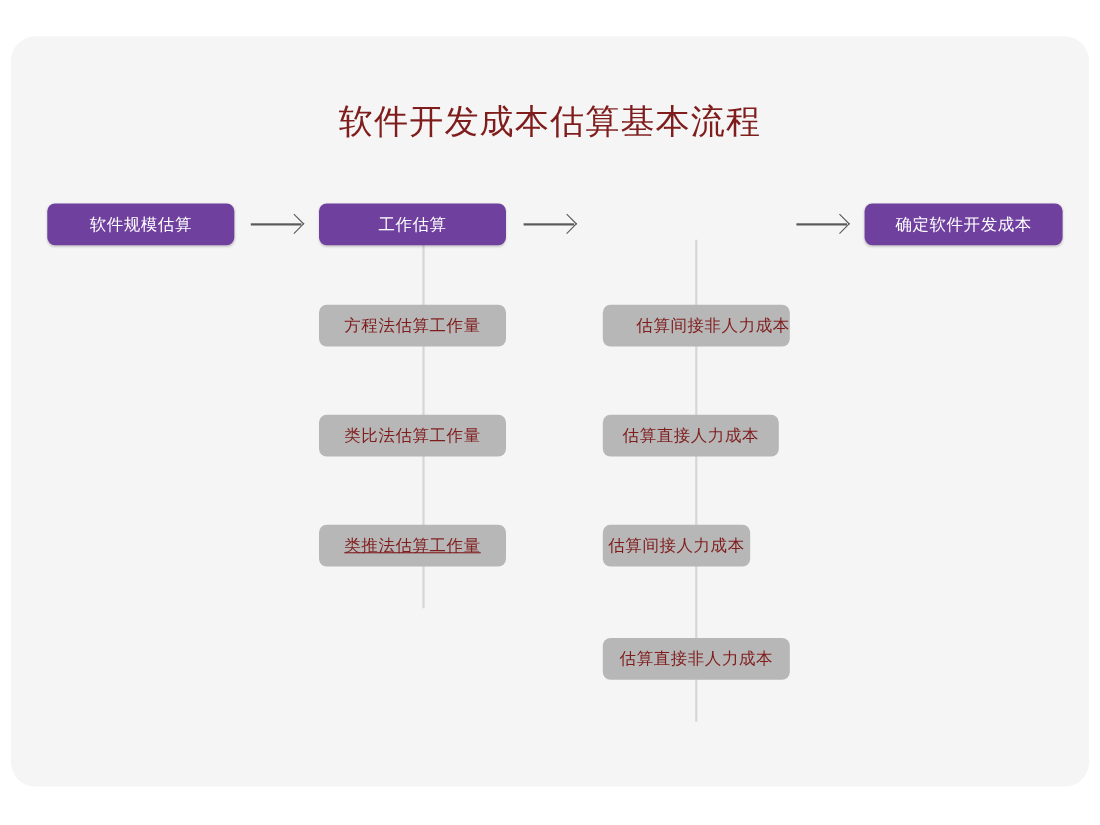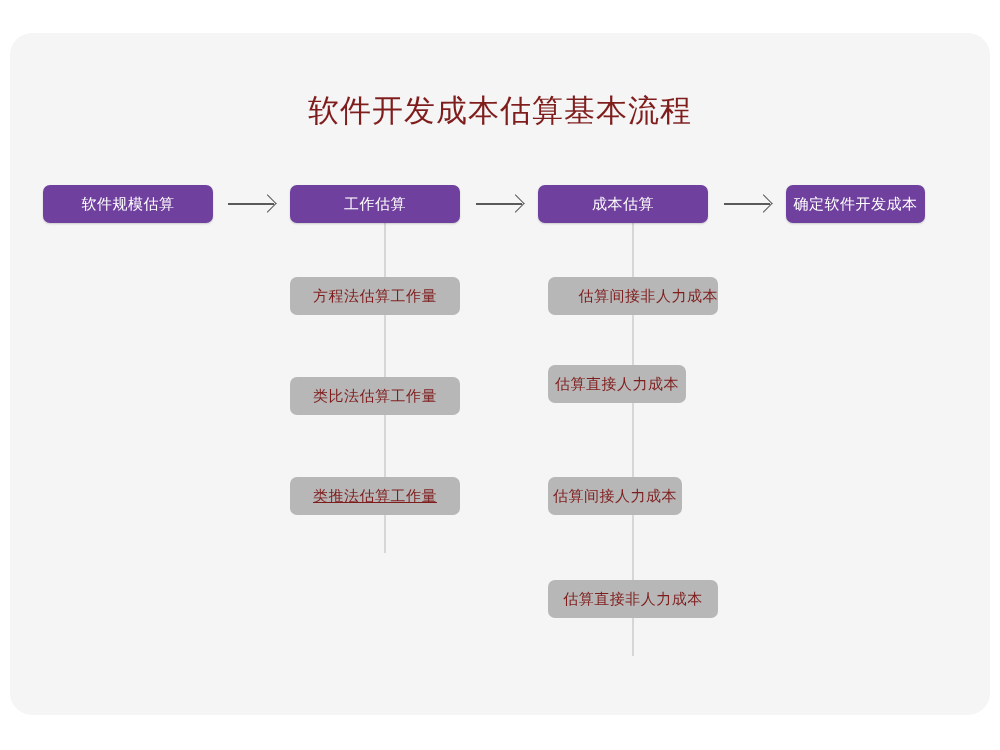--- a/index.html
+++ b/index.html
@@ -104,25 +104,22 @@
   <div class="vline" style="left:622px; top:185px; height:438px;"></div>
 
   <div class="node primary" style="left:33px; top:152px; width:170px;">
     <span>软件规模估算</span>
   </div>
 
   <div class="node primary" style="left:280px; top:152px; width:170px;">
     <span>工作估算</span>
   </div>
 
-  <div class="node primary" style="left:528px; top:152px; width:170px;">
-    <span>成本估算</span>
-  </div>
 
-  <div class="node primary" style="left:776px; top:152px; width:139px;">
+  <div class="node primary" style="left:776px; top:152px; width:180px;">
     <span>确定软件开发成本</span>
   </div>
 
   <div class="arrow" style="left:218px; top:160px; width:46px;">
     <div class="shaft"></div>
     <div class="head"></div>
   </div>
   <div class="arrow" style="left:466px; top:160px; width:46px;">
     <div class="shaft"></div>
     <div class="head"></div>
@@ -138,21 +135,21 @@
   <div class="node secondary" style="left:280px; top:344px; width:170px;">
     <span>类比法估算工作量</span>
   </div>
   <div class="node secondary" style="left:280px; top:444px; width:170px;text-decoration:underline;">
     <span>类推法估算工作量</span>
   </div>
 
   <div class="node secondary" style="left:538px; top:244px; width:170px;justify-content:flex-end;">
     <span>估算间接非人力成本</span>
   </div>
-  <div class="node secondary" style="left:538px; top:332px; width:138px;">
+  <div class="node secondary" style="left:538px; top:344px; width:160px;">
     <span>估算直接人力成本</span>
   </div>
   <div class="node secondary" style="left:538px; top:444px; width:134px;">
     <span>估算间接人力成本</span>
   </div>
   <div class="node secondary" style="left:538px; top:547px; width:170px;">
     <span>估算直接非人力成本</span>
   </div>
 
 </div>

